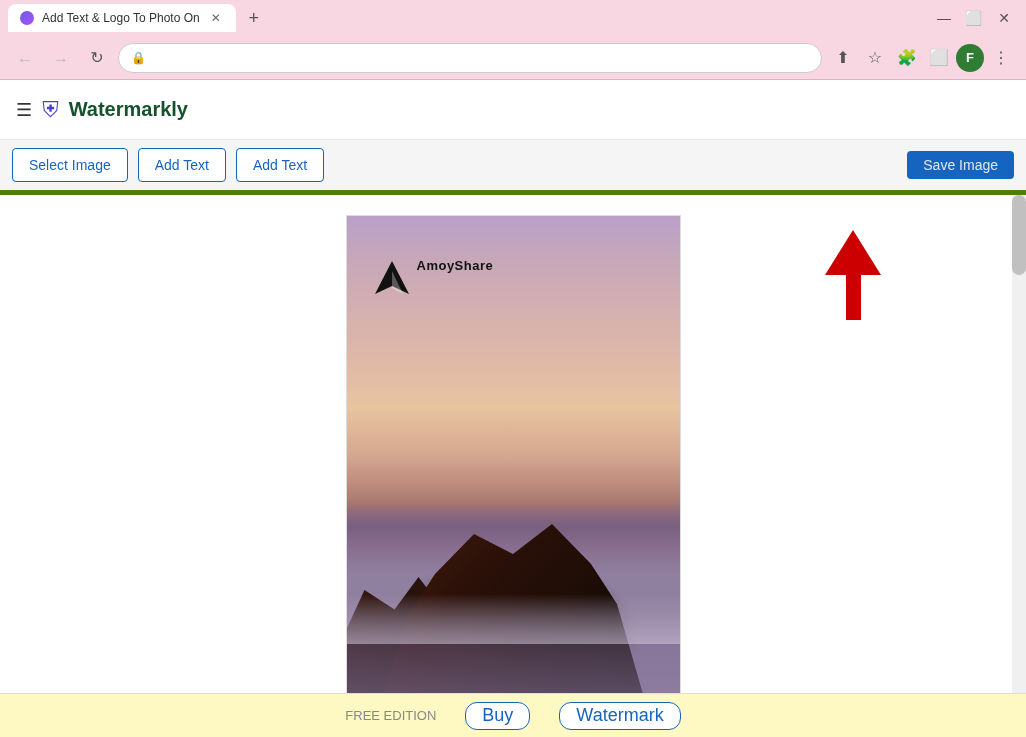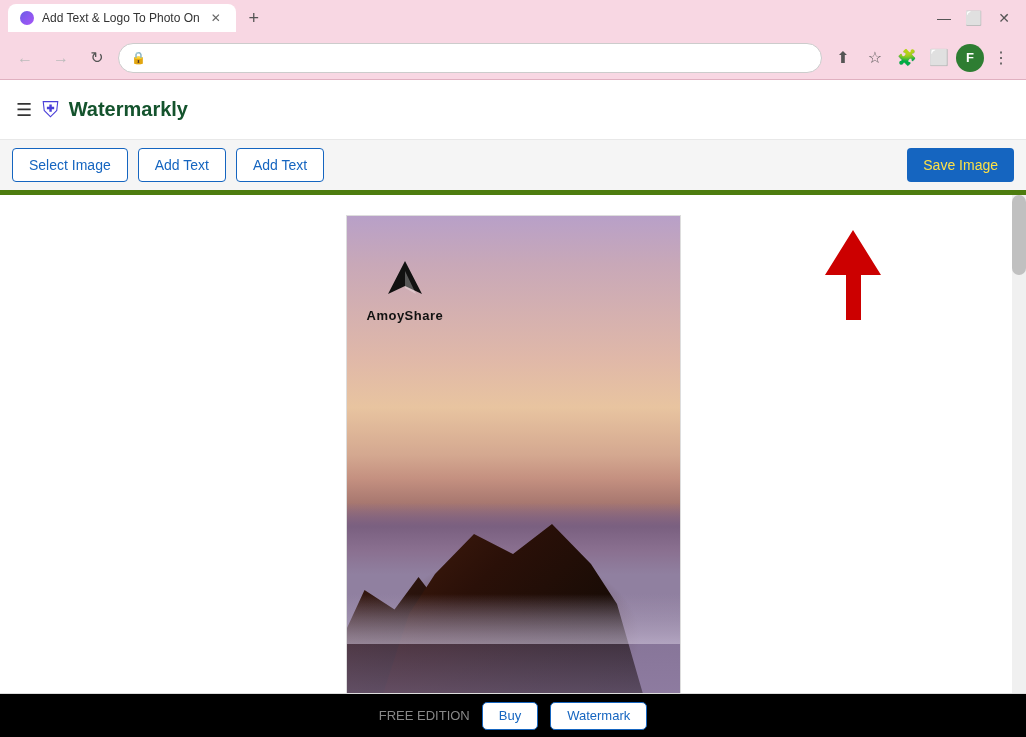--- a/index.html
+++ b/index.html
@@ -163,26 +163,26 @@
       padding: 0 16px;
       border: 1.5px solid #1565c0;
       border-radius: 4px;
       background: #fff;
       color: #1565c0;
       font-size: 14px;
       cursor: pointer;
       font-weight: 500;
     }
     .toolbar-btn-primary {
-      height: 34px;
+      height: 28px;
       padding: 0 16px;
       border: none;
       border-radius: 4px;
       background: #1565c0;
-      color: #fde047;
+      color: #e5e5e5;
       font-size: 14px;
       cursor: pointer;
       font-weight: 500;
       margin-left: auto;
     }
 
     
     .main-content {
       flex: 1;
       background: #fff;
@@ -272,22 +272,21 @@
       height: 50px;
       background: linear-gradient(180deg, transparent 0%, rgba(200,190,210,0.3) 50%, rgba(220,210,230,0.5) 100%);
     }
 
     
     .watermark-overlay {
       position: absolute;
       top: 40px;
       left: 20px;
       display: flex;
-      flex-direction: column;
-      align-items: center;
+      flex-direction: row;
     }
     .logo-icon {
       width: 50px;
       height: 50px;
     }
     .logo-text {
       font-size: 13px;
       font-weight: 600;
       color: #111;
       margin-top: 2px;
@@ -317,40 +316,40 @@
       top: 0;
       width: 14px;
       height: 80px;
       background: #c0c0c0;
       border-radius: 7px;
     }
 
     
     .bottom-bar {
       height: 44px;
-      background: #000000;
+      background: #fef9c3;
       border-top: 1px solid #ddd;
       display: flex;
       align-items: center;
       justify-content: center;
-      gap: 12px;
+      gap: 29px;
     }
     .free-edition-text {
       font-size: 13px;
       color: #888;
       font-weight: 500;
     }
     .bottom-btn {
       height: 28px;
       padding: 0 16px;
       border: 1.5px solid #1565c0;
-      border-radius: 5px;
+      border-radius: 12px;
       background: #fff;
       color: #1565c0;
-      font-size: 13px;
+      font-size: 18px;
       cursor: pointer;
       font-weight: 500;
     }
   </style>
 </head>
 <body>
 
 <div class="browser-outer">
 
   <div class="title-bar">

